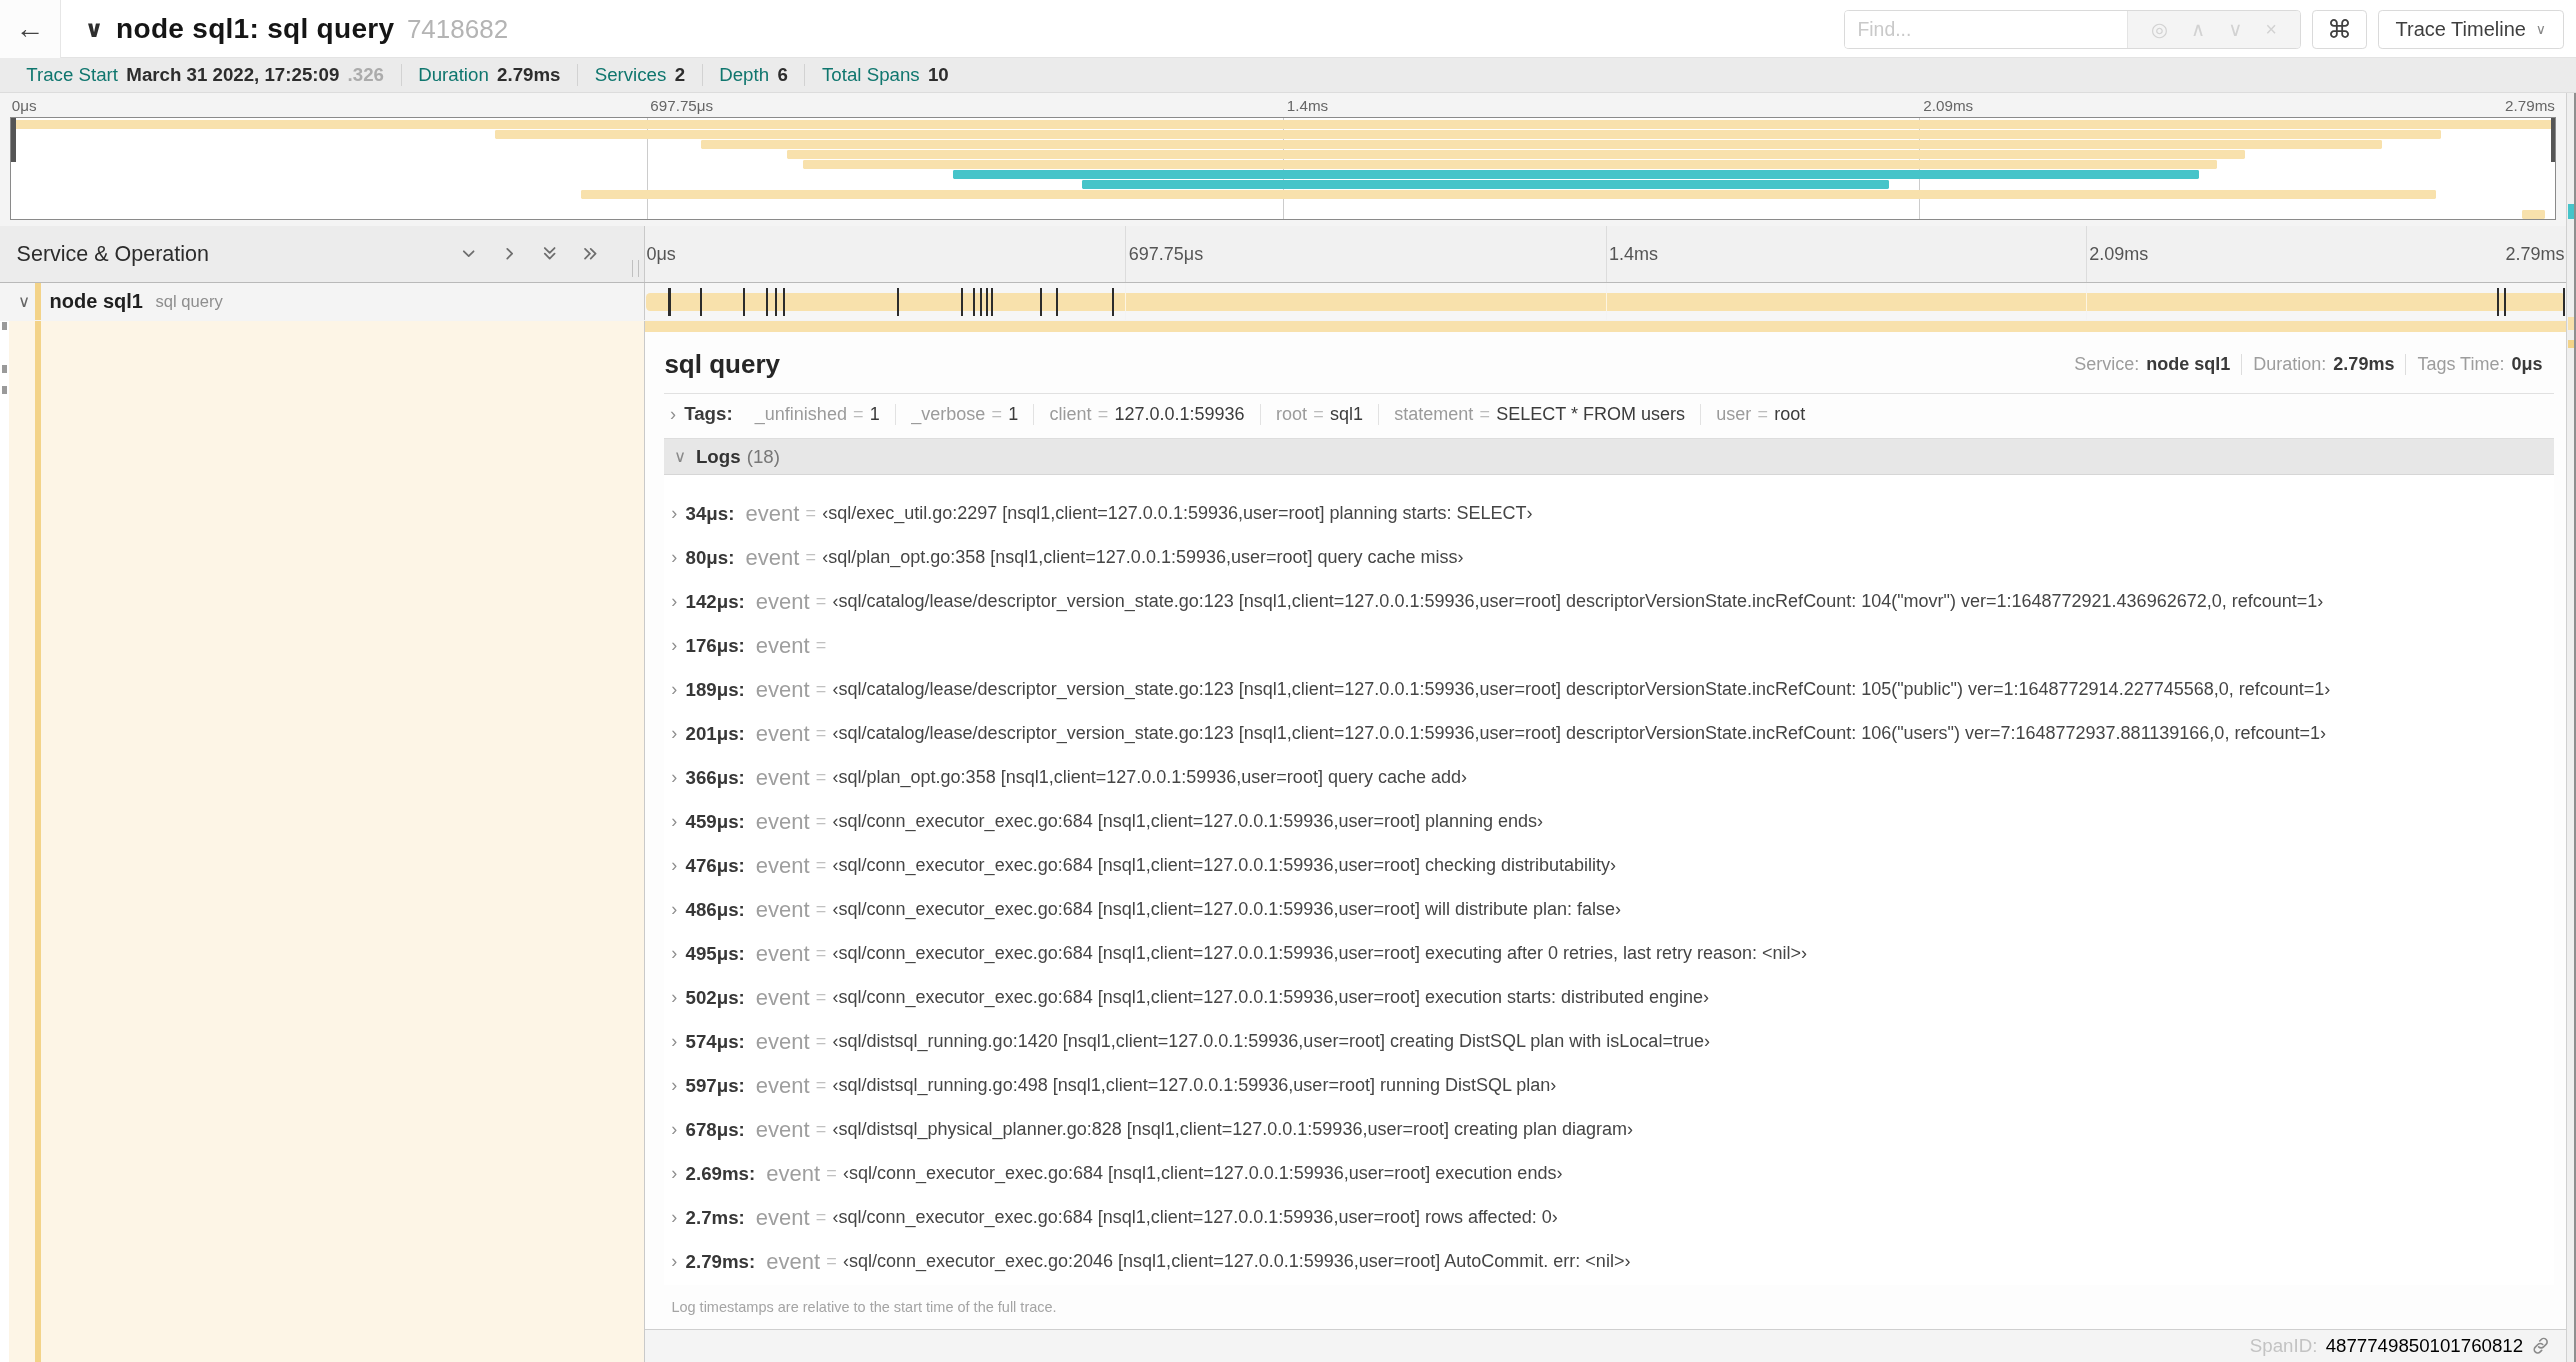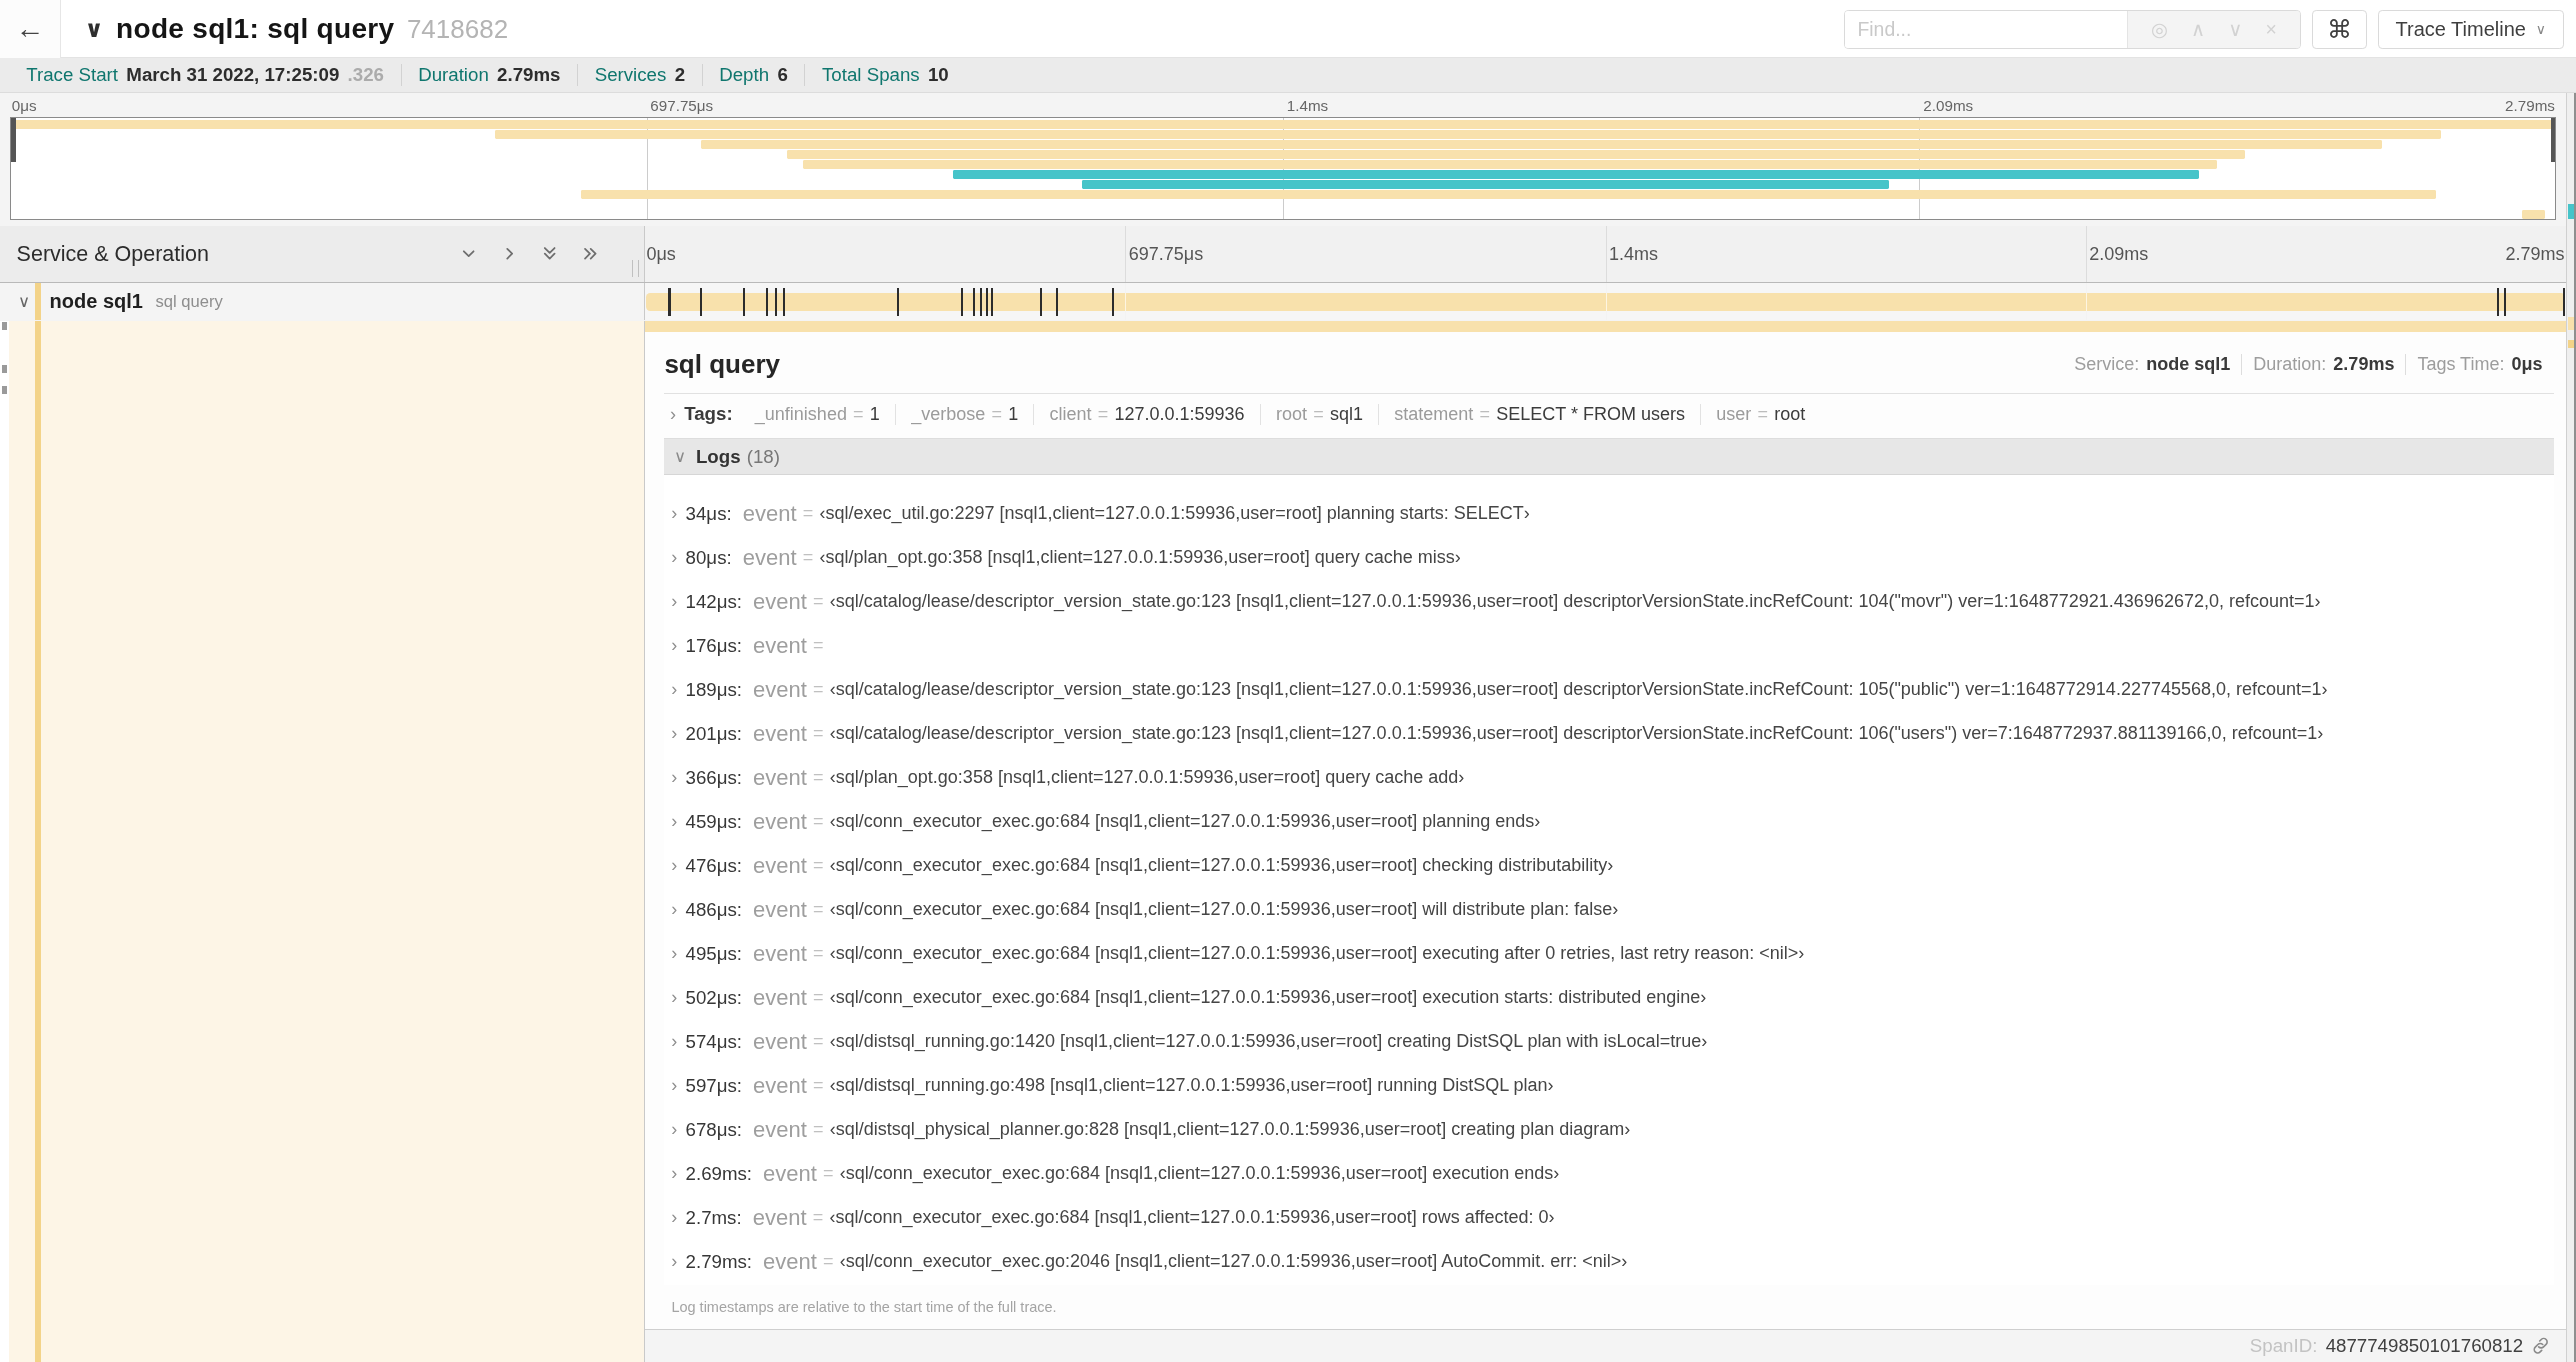--- a/index.html
+++ b/index.html
@@ -95,29 +95,29 @@
   .tag-kv:first-of-type{border-left:none}
   .tag-key{color:#9b9b9b}.kv-eq{color:#bcbcbc}.tag-val{color:#3c3c3c}
   .logs-block{margin-top:4.2px;border-top:0.7px solid #ddd}
   .logs-head{height:36px;background:#e7e7e7;border-bottom:0.7px solid #d6d6d6;display:flex;
     align-items:center;cursor:pointer}
   .chev-d{color:#8a8a8a;font-size:16.6px;margin:0 9.7px 0 9.7px}
   .logs-lbl{font-size:18.7px;font-weight:bold;color:#333}
   .logs-count{font-size:18.7px;color:#777;margin-left:6.2px}
   .logs-body{background:#fff;padding:16.6px 0 1.4px 1.4px}
   .log-row{height:44px;display:flex;align-items:center;cursor:pointer;white-space:nowrap;overflow:hidden}
-  .log-time{font-size:18.7px;font-weight:normal;color:#373737;margin-right:11px}
+  .log-time{font-size:18.7px;font-weight:bold;color:#373737;margin-right:11px}
   .log-field{font-size:22px;color:#9e9e9e}
   .log-eq{font-size:18px;color:#c0c0c0;margin:0 6.2px}
   .log-val{font-size:18px;color:#454545}
   .logs-note{padding:14px 0 9.7px 7px;font-size:14.5px;color:#a4a4a4}
   .spanid-row{height:36px;display:flex;justify-content:flex-end;align-items:center;
     padding-right:15.2px;gap:8.3px;font-size:18.7px}
   .spanid-lbl{color:#c3c3c3}
-  .spanid-val{color:#404040}
+  .spanid-val{color:#000000}
   .link-icon{cursor:pointer;display:flex}
   
   .scroll-strip{position:absolute;right:0;top:93px;bottom:0;width:9.7px;background:#efefef;
     border-left:0.7px solid #d0d0d0;border-right:2.1px solid #8f8f8f;z-index:9}
   .scroll-mark{position:absolute;left:0.7px;right:0}
 </style>
 </head>
 <body>
 
 <header class="topbar">

